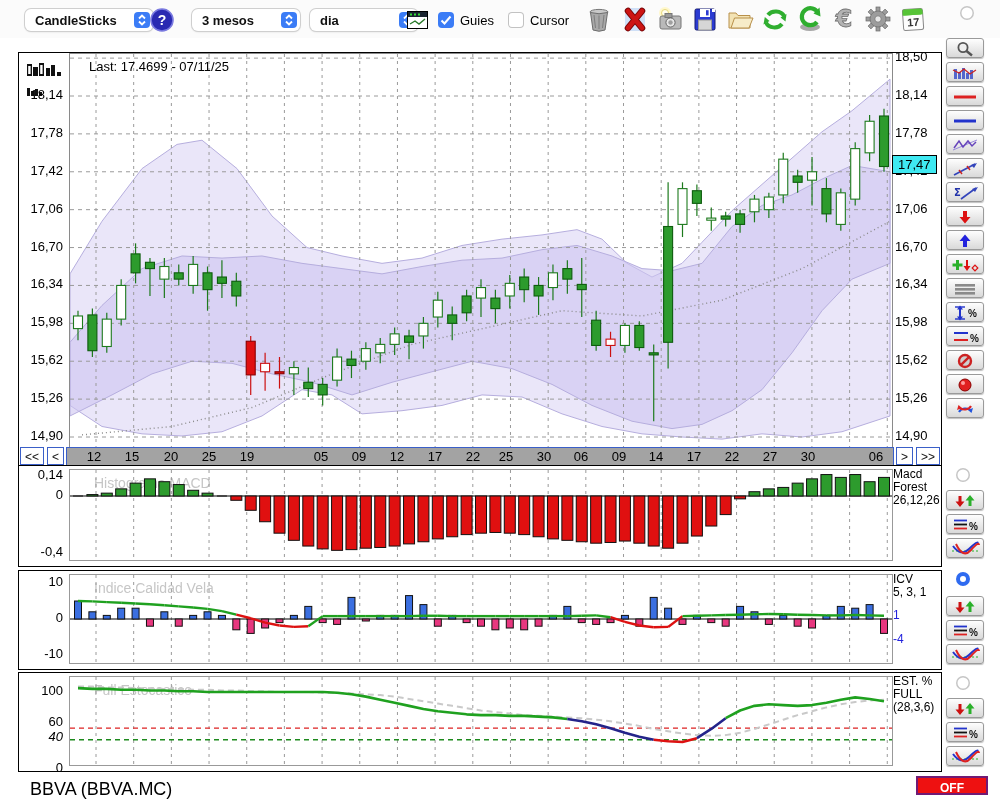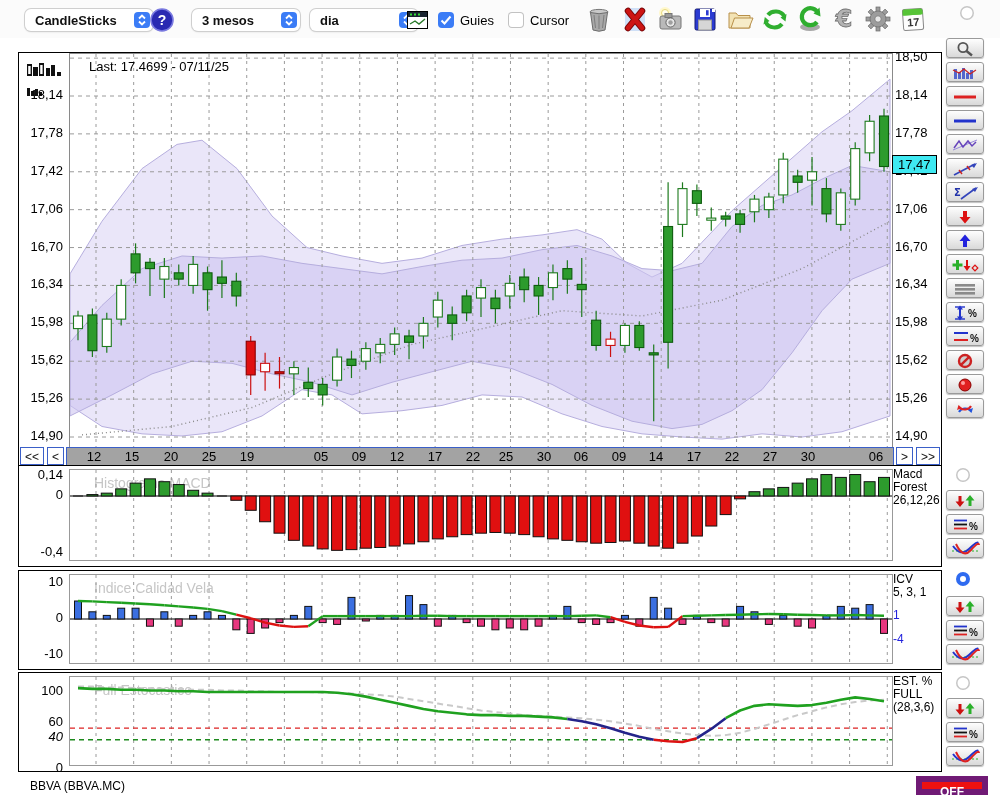--- a/index.html
+++ b/index.html
@@ -38,23 +38,23 @@
   .navbtn{position:absolute;top:0;height:18px;border:1px solid #3a5fc8;background:#fff;color:#111;
           font-size:12px;line-height:18px;text-align:center;padding:0;cursor:default;}
   #date-strip{position:absolute;left:46px;top:0;width:826px;height:18px;background:#a3a3a3;border:1px solid #3a5fc8;}
   .dlab{position:absolute;top:1px;font-size:13px;color:#000;transform:translateX(-50%);}
   
   .sbtn{position:absolute;left:946px;width:38px;height:20px;border:1px solid #9a9a9a;border-radius:3px;
         background:linear-gradient(#fefefe,#d9d9d9);box-shadow:0 1px 1px rgba(0,0,0,.25);padding:0;cursor:default;}
   .sbtn svg{display:block;margin:1px auto 0;}
   
   #statusbar{position:absolute;left:0;top:772px;width:1000px;height:28px;background:#fff;}
-  #symbol-label{position:absolute;left:30px;top:7px;font-size:12px;color:#000;}
+  #symbol-label{position:absolute;left:30px;top:7px;font-size:18px;color:#000;}
   #config-path{position:absolute;left:150px;top:7px;width:730px;text-align:center;font-size:12.5px;color:#1414c8;}
-  #off-button{position:absolute;left:916px;top:4px;width:72px;height:19px;background:#ee1111;border:6px solid #701a75;
+  #off-button{position:absolute;left:916px;top:4px;width:72px;height:19px;background:#ee1111;border:2px solid #701a75;
               color:#fff;font-size:12px;font-weight:bold;text-align:center;line-height:19px;cursor:default;}
 </style>
 </head>
 <body>
 
 <div id="toolbar">
   <div class="sel" style="left:25px;width:118px;">
     <span>CandleSticks</span>
     <span class="stepper">
       <svg width="16" height="16" viewBox="0 0 16 16">

